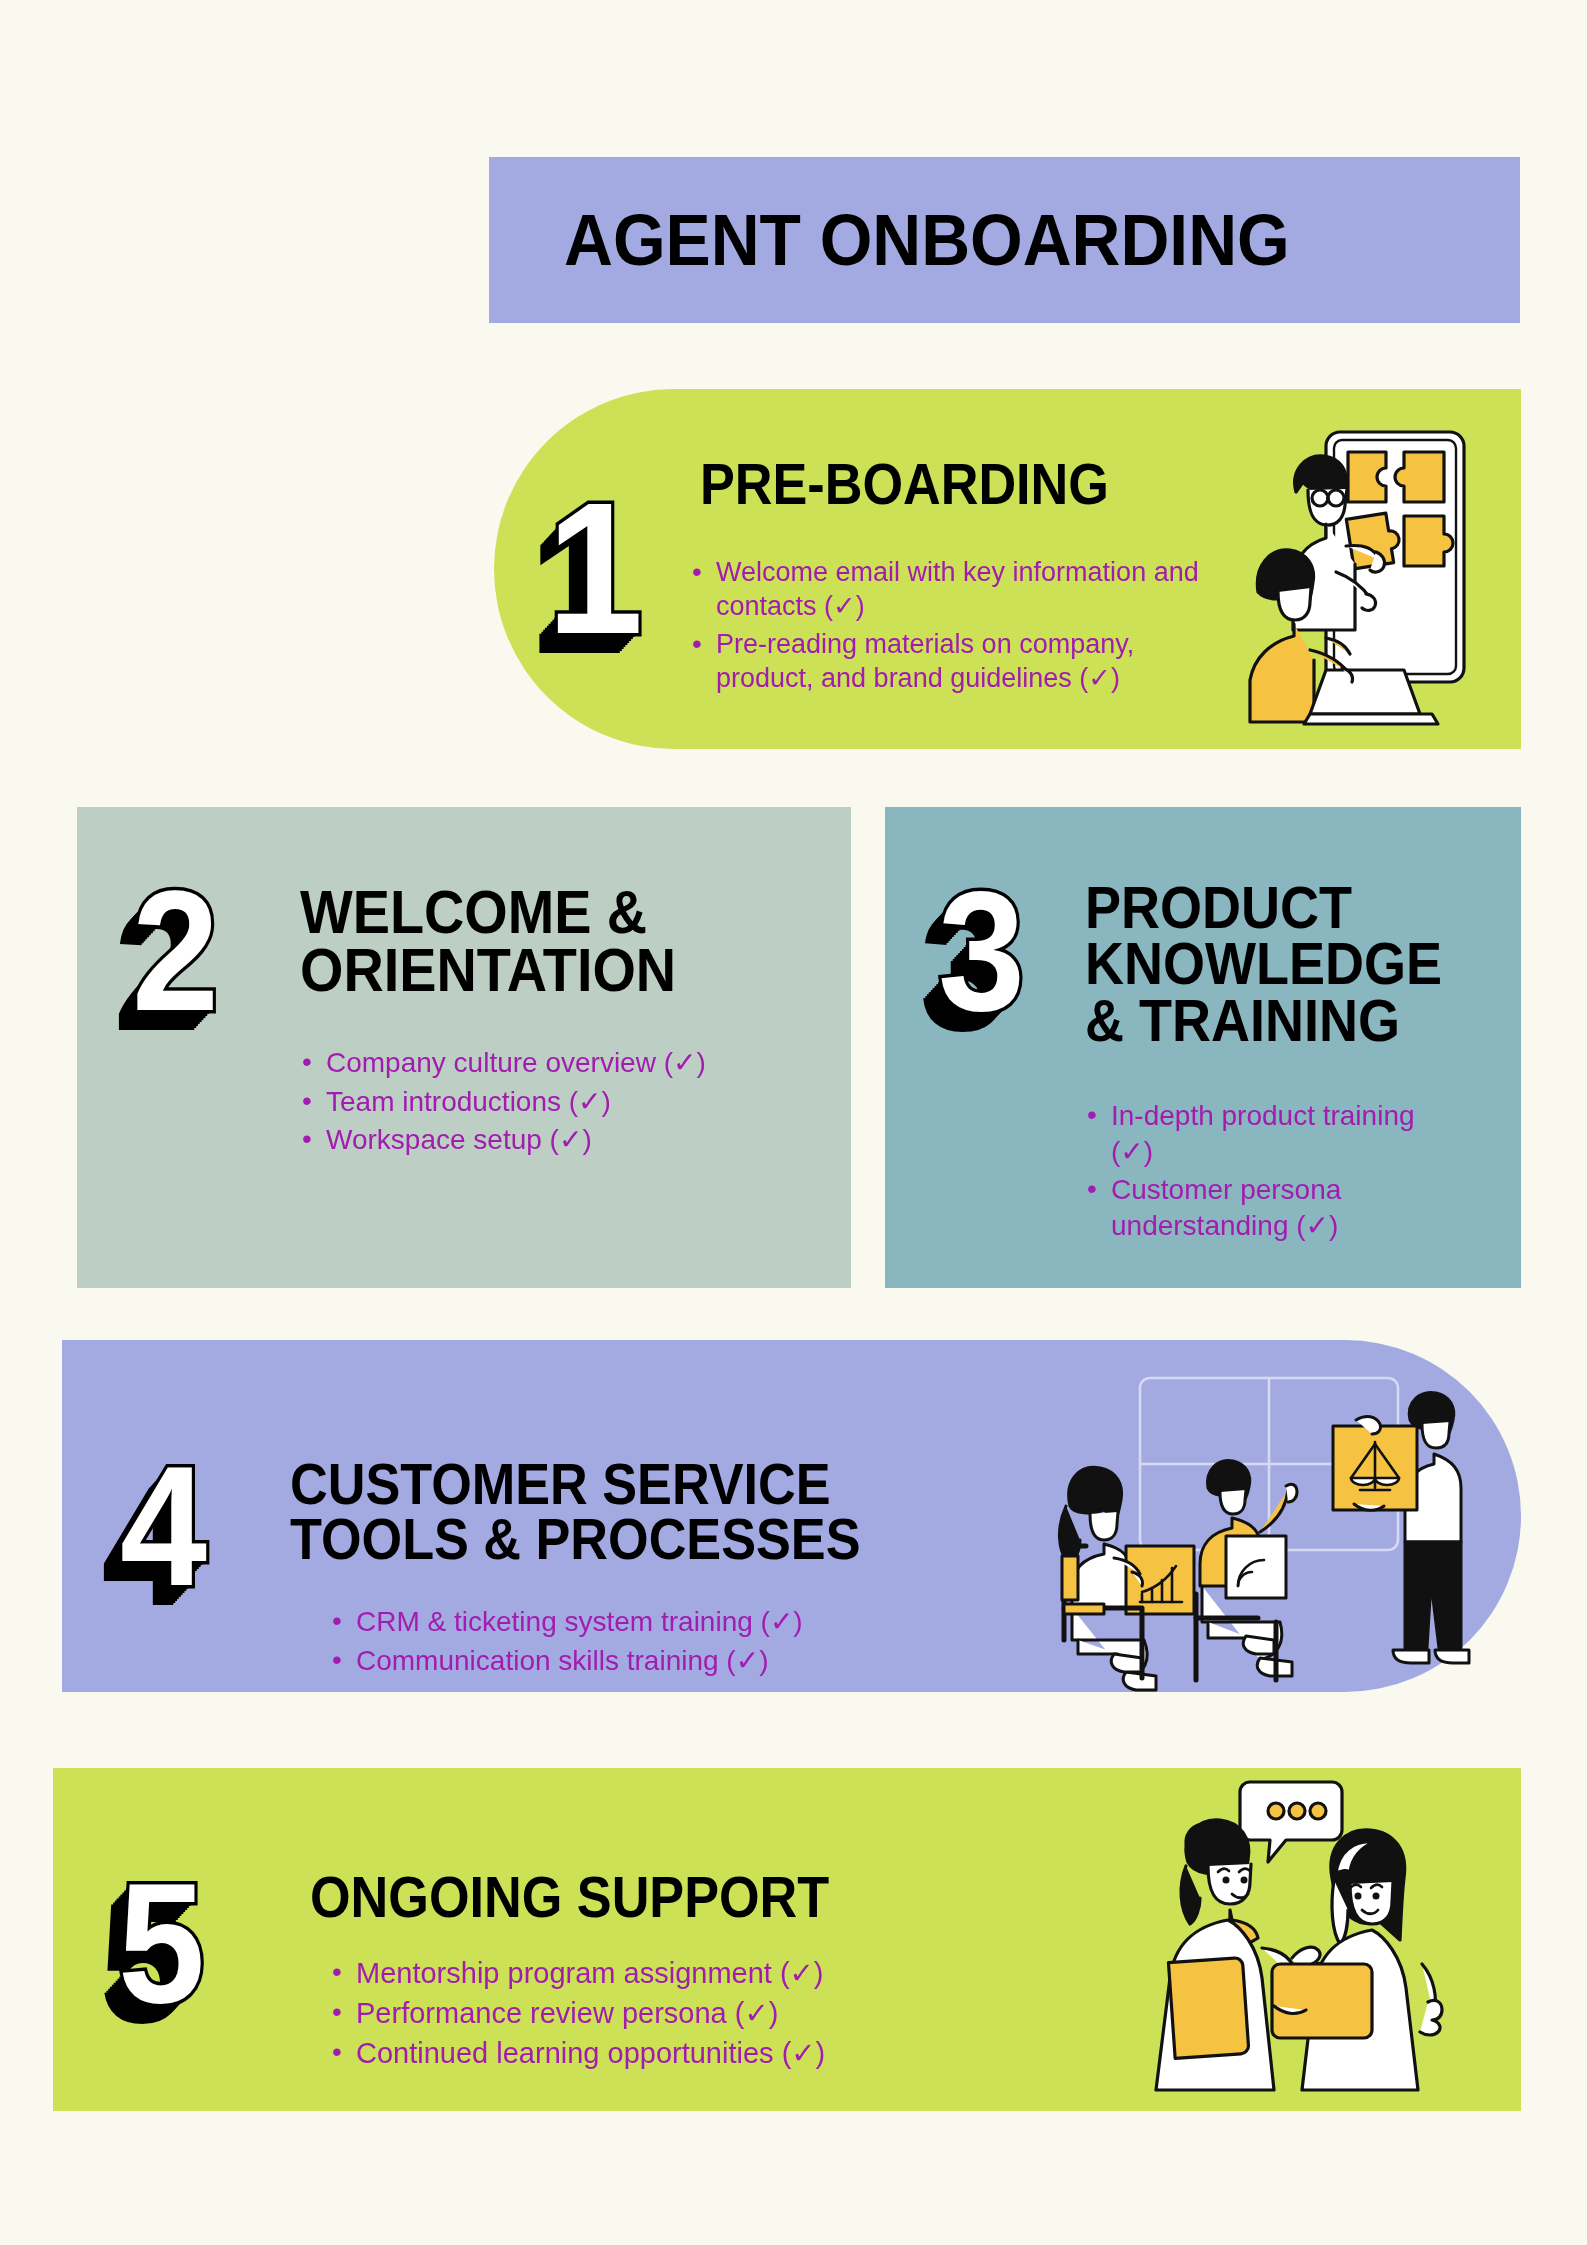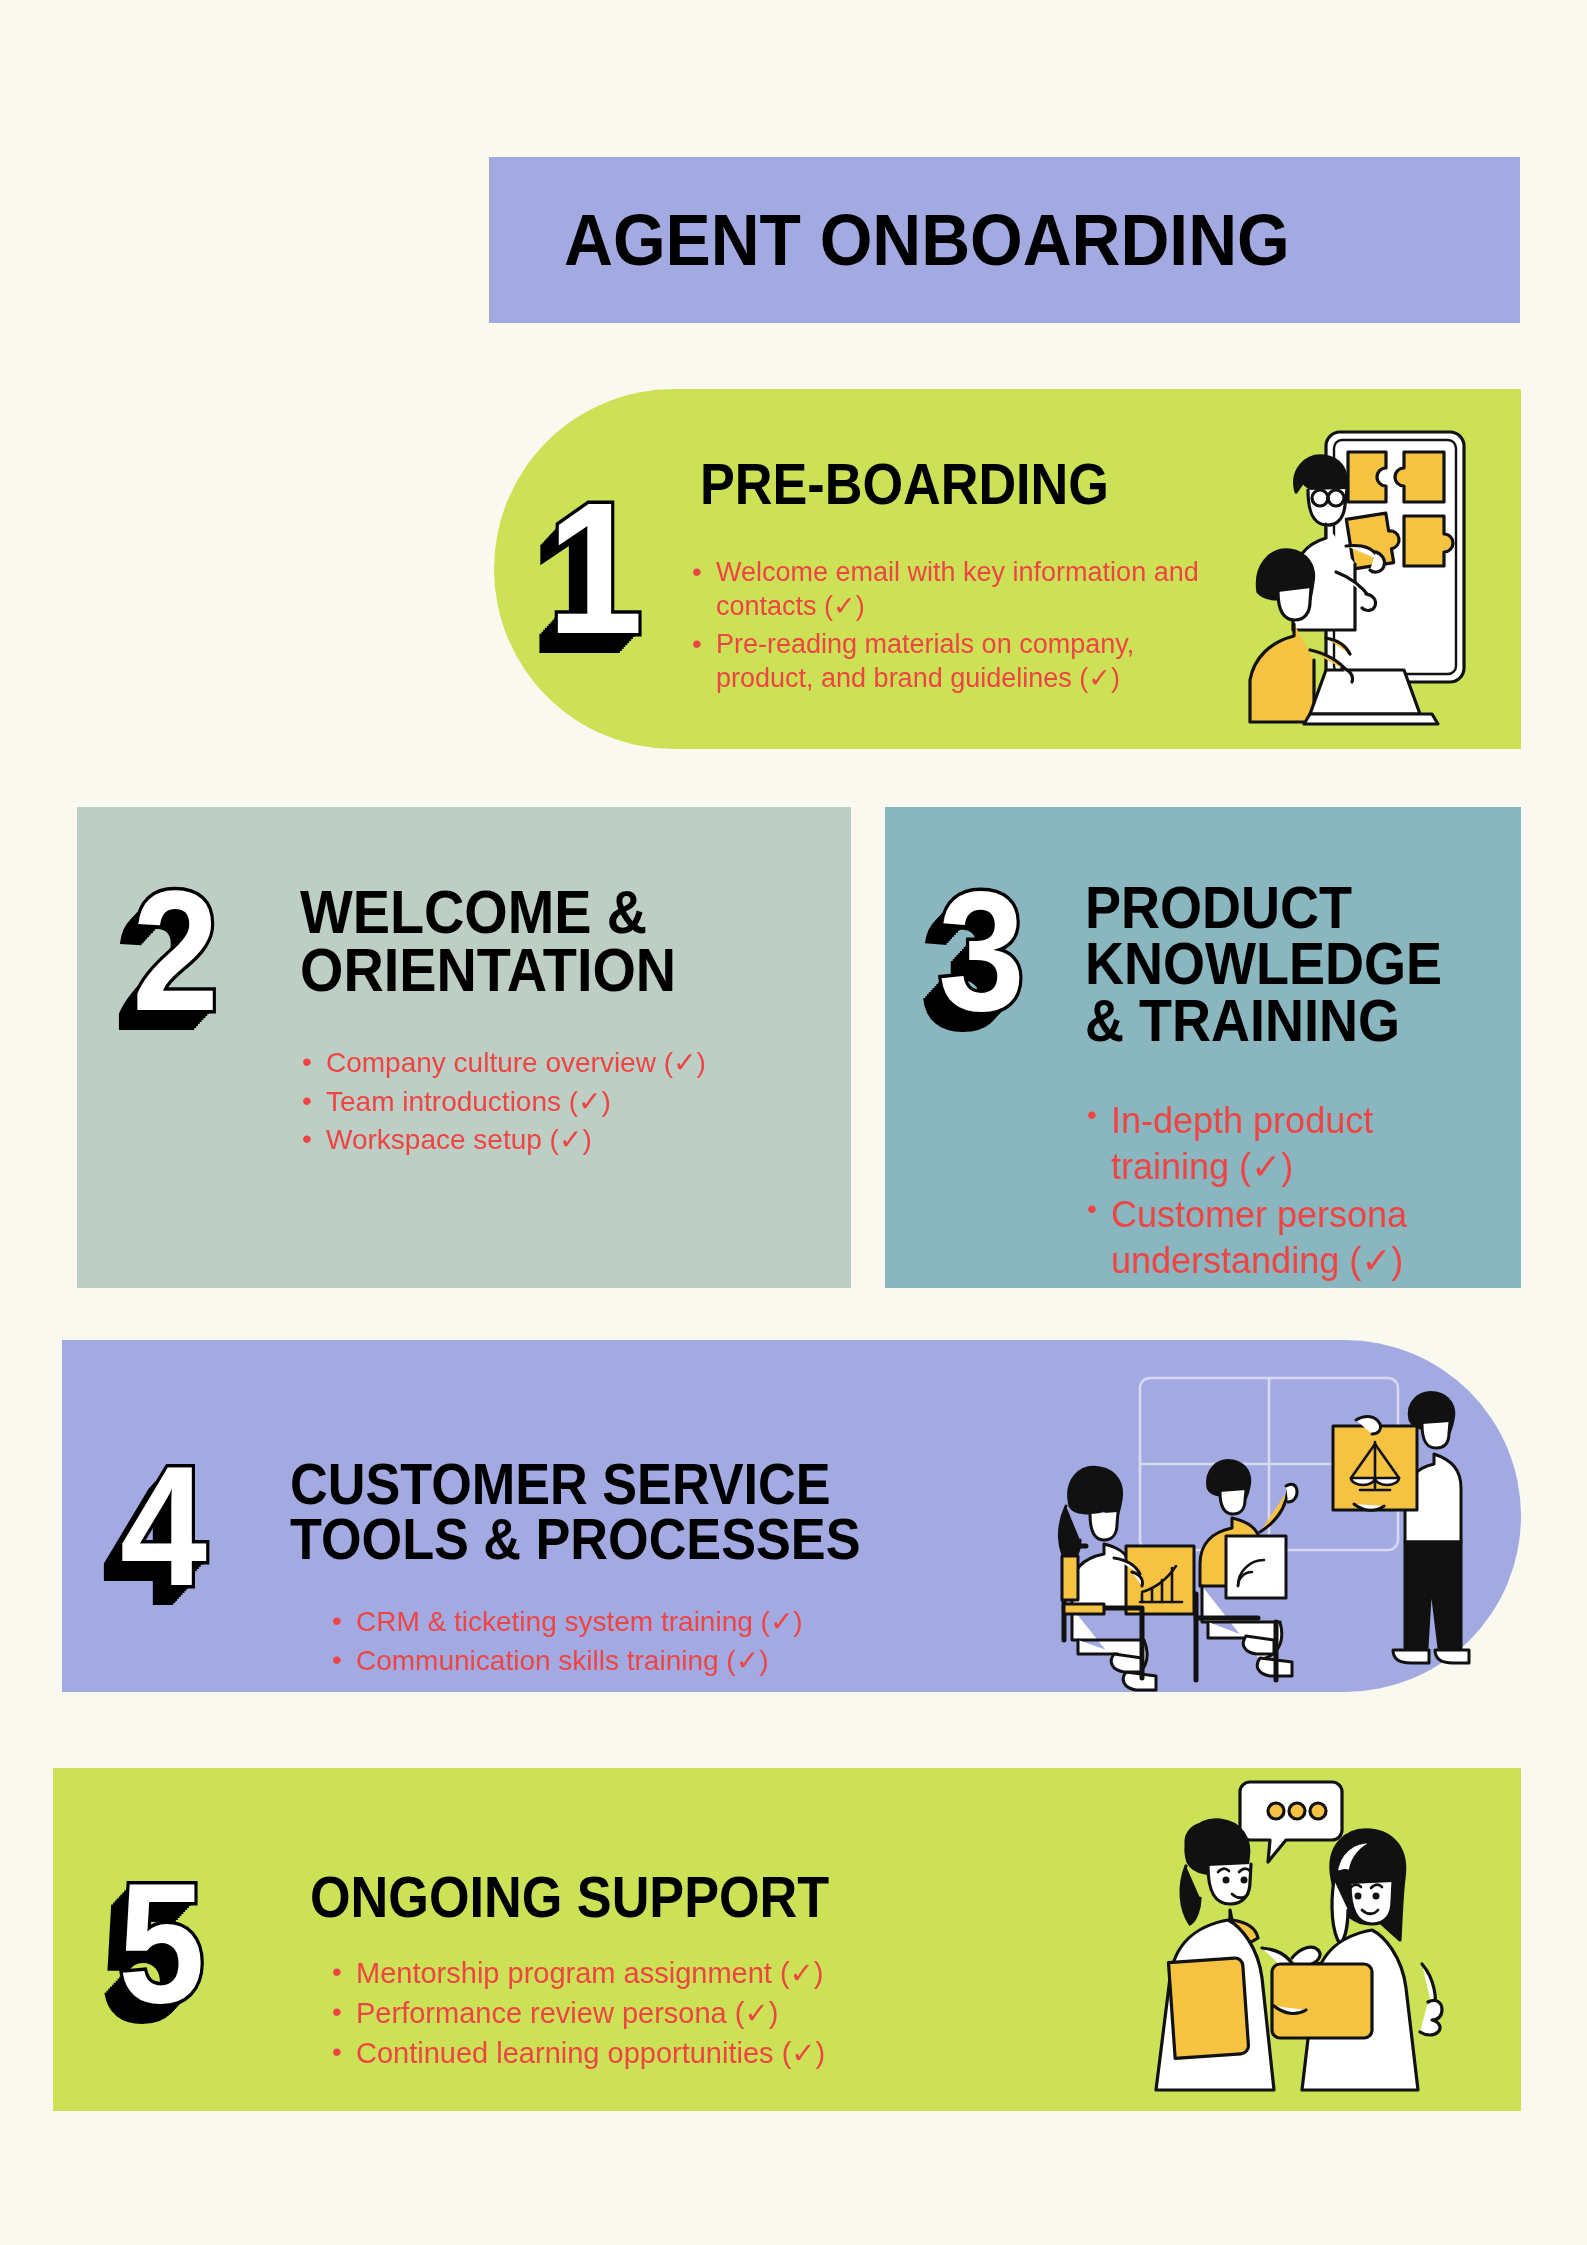--- a/index.html
+++ b/index.html
@@ -130,39 +130,39 @@
   #head-3 { left: 1085px; top: 880px; font-size: 60px; width: 430px; }
   #head-4 { left: 290px; top: 1457px; font-size: 58px; width: 780px; }
   #head-5 { left: 310px; top: 1870px; font-size: 58px; }
 
   
   .bullets {
     position: absolute;
     list-style: none;
     font-family: "Liberation Sans", sans-serif;
     font-size: 28px;
-    color: #ef4444;
+    color: #a21caf;
     line-height: 1.27;
   }
   .bullets li {
     position: relative;
     padding-left: 26px;
     margin-bottom: 3px;
   }
   .bullets li::before {
     content: "•";
     position: absolute;
     left: 2px;
     top: -1px;
     font-size: 28px;
   }
 
   #bul-1 { left: 690px; top: 555px; width: 530px; font-size: 27px; }
   #bul-2 { left: 300px; top: 1045px; width: 460px; font-size: 28px; }
-  #bul-3 { left: 1085px; top: 1098px; width: 330px; font-size: 36px; }
+  #bul-3 { left: 1085px; top: 1098px; width: 330px; font-size: 28px; }
   #bul-4 { left: 330px; top: 1604px; width: 640px; font-size: 28px; }
   #bul-5 { left: 330px; top: 1955px; width: 650px; font-size: 29px; }
 
   
   .illus { position: absolute; }
   #illus-1 { left: 1238px; top: 420px; width: 290px; height: 315px; }
   #illus-4 { left: 1030px; top: 1368px; width: 470px; height: 325px; }
   #illus-5 { left: 1128px; top: 1762px; width: 360px; height: 345px; }
 </style>
 </head>

